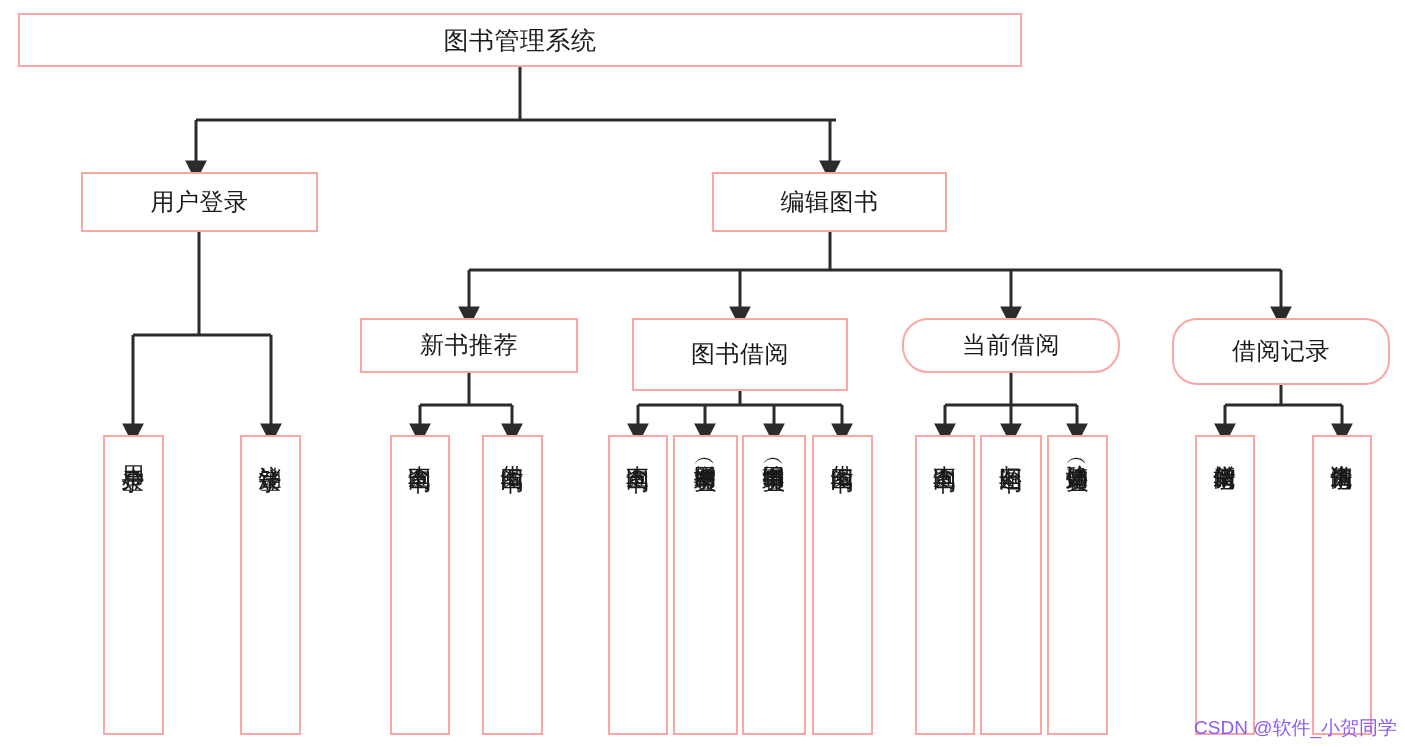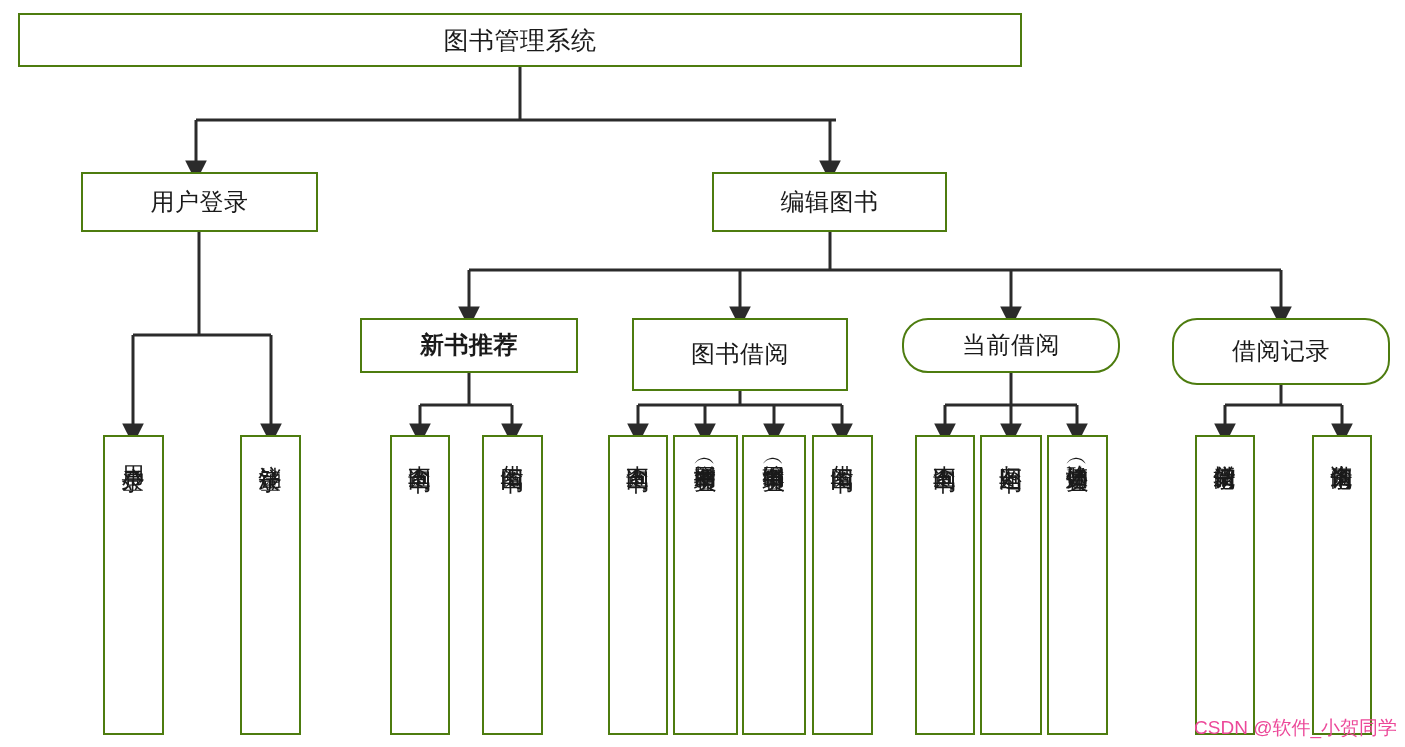--- a/index.html
+++ b/index.html
@@ -21,21 +21,21 @@
     position: absolute;
     left: 0;
     top: 0;
     width: 1405px;
     height: 747px;
     pointer-events: none;
   }
   .node {
     position: absolute;
     box-sizing: border-box;
-    border: 2px solid #4d7c0f;
+    border: 2px solid #fca5a5;
     background: #ffffff;
     display: flex;
     align-items: center;
     justify-content: center;
     color: #1a1a1a;
     z-index: 2;
   }
   .node .lbl {
     display: block;
     text-align: center;
@@ -64,21 +64,21 @@
   }
   .v-node.tall .lbl {
     font-size: 22px;
     letter-spacing: 1px;
   }
   .watermark {
     position: absolute;
     right: 8px;
     bottom: 6px;
     font-size: 19px;
-    color: #ec4899;
+    color: #8b5cf6;
     white-space: nowrap;
     z-index: 5;
     font-family: "Liberation Sans", "DejaVu Sans", sans-serif;
   }
 </style>
 </head>
 <body>
 
 <div id="canvas">
 
@@ -138,21 +138,21 @@
     <span class="lbl">图书管理系统</span>
   </div>
 
   <div class="node h-node" style="left: 81px; top: 172px; width: 237px; height: 60px;">
     <span class="lbl">用户登录</span>
   </div>
   <div class="node h-node" style="left: 712px; top: 172px; width: 235px; height: 60px;">
     <span class="lbl">编辑图书</span>
   </div>
 
-  <div class="node h-node" style="left: 360px; top: 318px; width: 218px; height: 55px; font-weight: bold;">
+  <div class="node h-node" style="left: 360px; top: 318px; width: 218px; height: 55px;">
     <span class="lbl">新书推荐</span>
   </div>
   <div class="node h-node" style="left: 632px; top: 318px; width: 216px; height: 73px;">
     <span class="lbl">图书借阅</span>
   </div>
   <div class="node h-node" style="left: 902px; top: 318px; width: 218px; height: 55px; border-radius: 26px;">
     <span class="lbl">当前借阅</span>
   </div>
   <div class="node h-node" style="left: 1172px; top: 318px; width: 218px; height: 67px; border-radius: 25px;">
     <span class="lbl">借阅记录</span>

